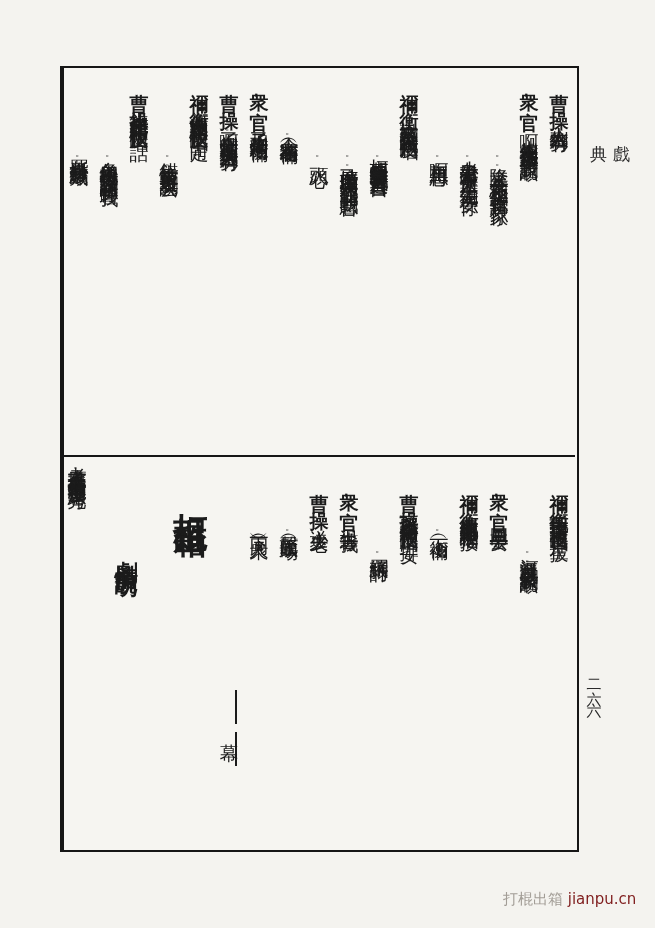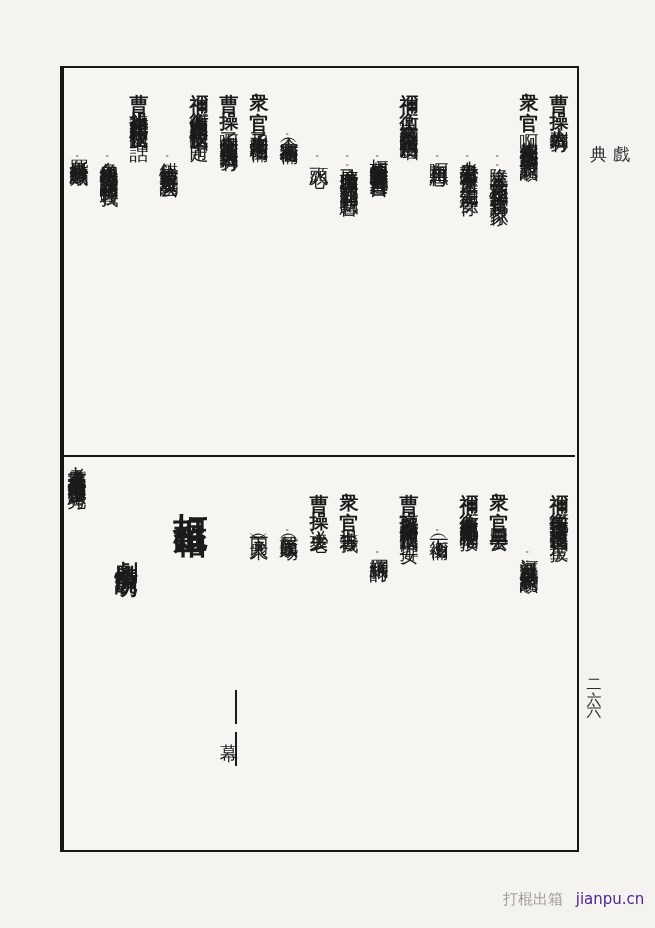--- a/index.html
+++ b/index.html
@@ -60,21 +60,21 @@
   .book-title .tchar{display:block;margin-bottom:76px;}
   .page-number{
     position:absolute;left:584px;top:668px;
     writing-mode:vertical-rl;font-size:15px;letter-spacing:11px;color:#2a2a2a;
   }
   
   .watermark{
     position:absolute;left:503px;top:890px;font-size:15px;white-space:nowrap;
   }
   .watermark .wm-name{color:#a29d96;}
-  .watermark .wm-url{color:#4c1d95;margin-left:8px;}
+  .watermark .wm-url{color:#7f1d1d;margin-left:0;}
 </style>
 </head>
 <body>
 
 <div class="page-frame"></div>
 <div class="divider"></div>
 
 <div class="half top" id="top-half">
     <div class="col dialogue"><span class="spk">曹操</span><span class="txt">有勞列位大人<span class="punct">。</span></span></div>
     <div class="col dialogue"><span class="spk">衆官</span><span class="txt">啊<span class="punct">。</span>禰先生<span class="punct">。</span>丞相命你去往荆州<span class="punct">、</span>順說劉表</span></div>

